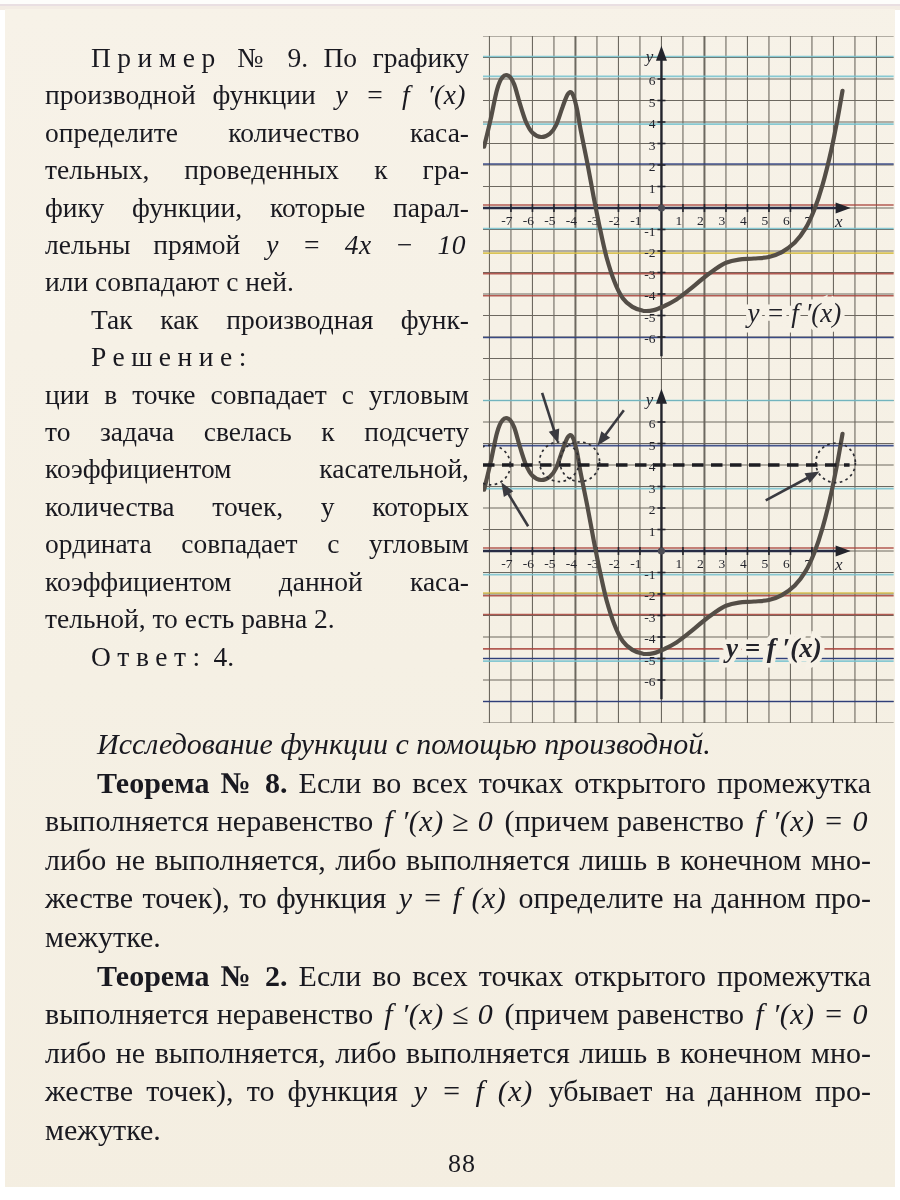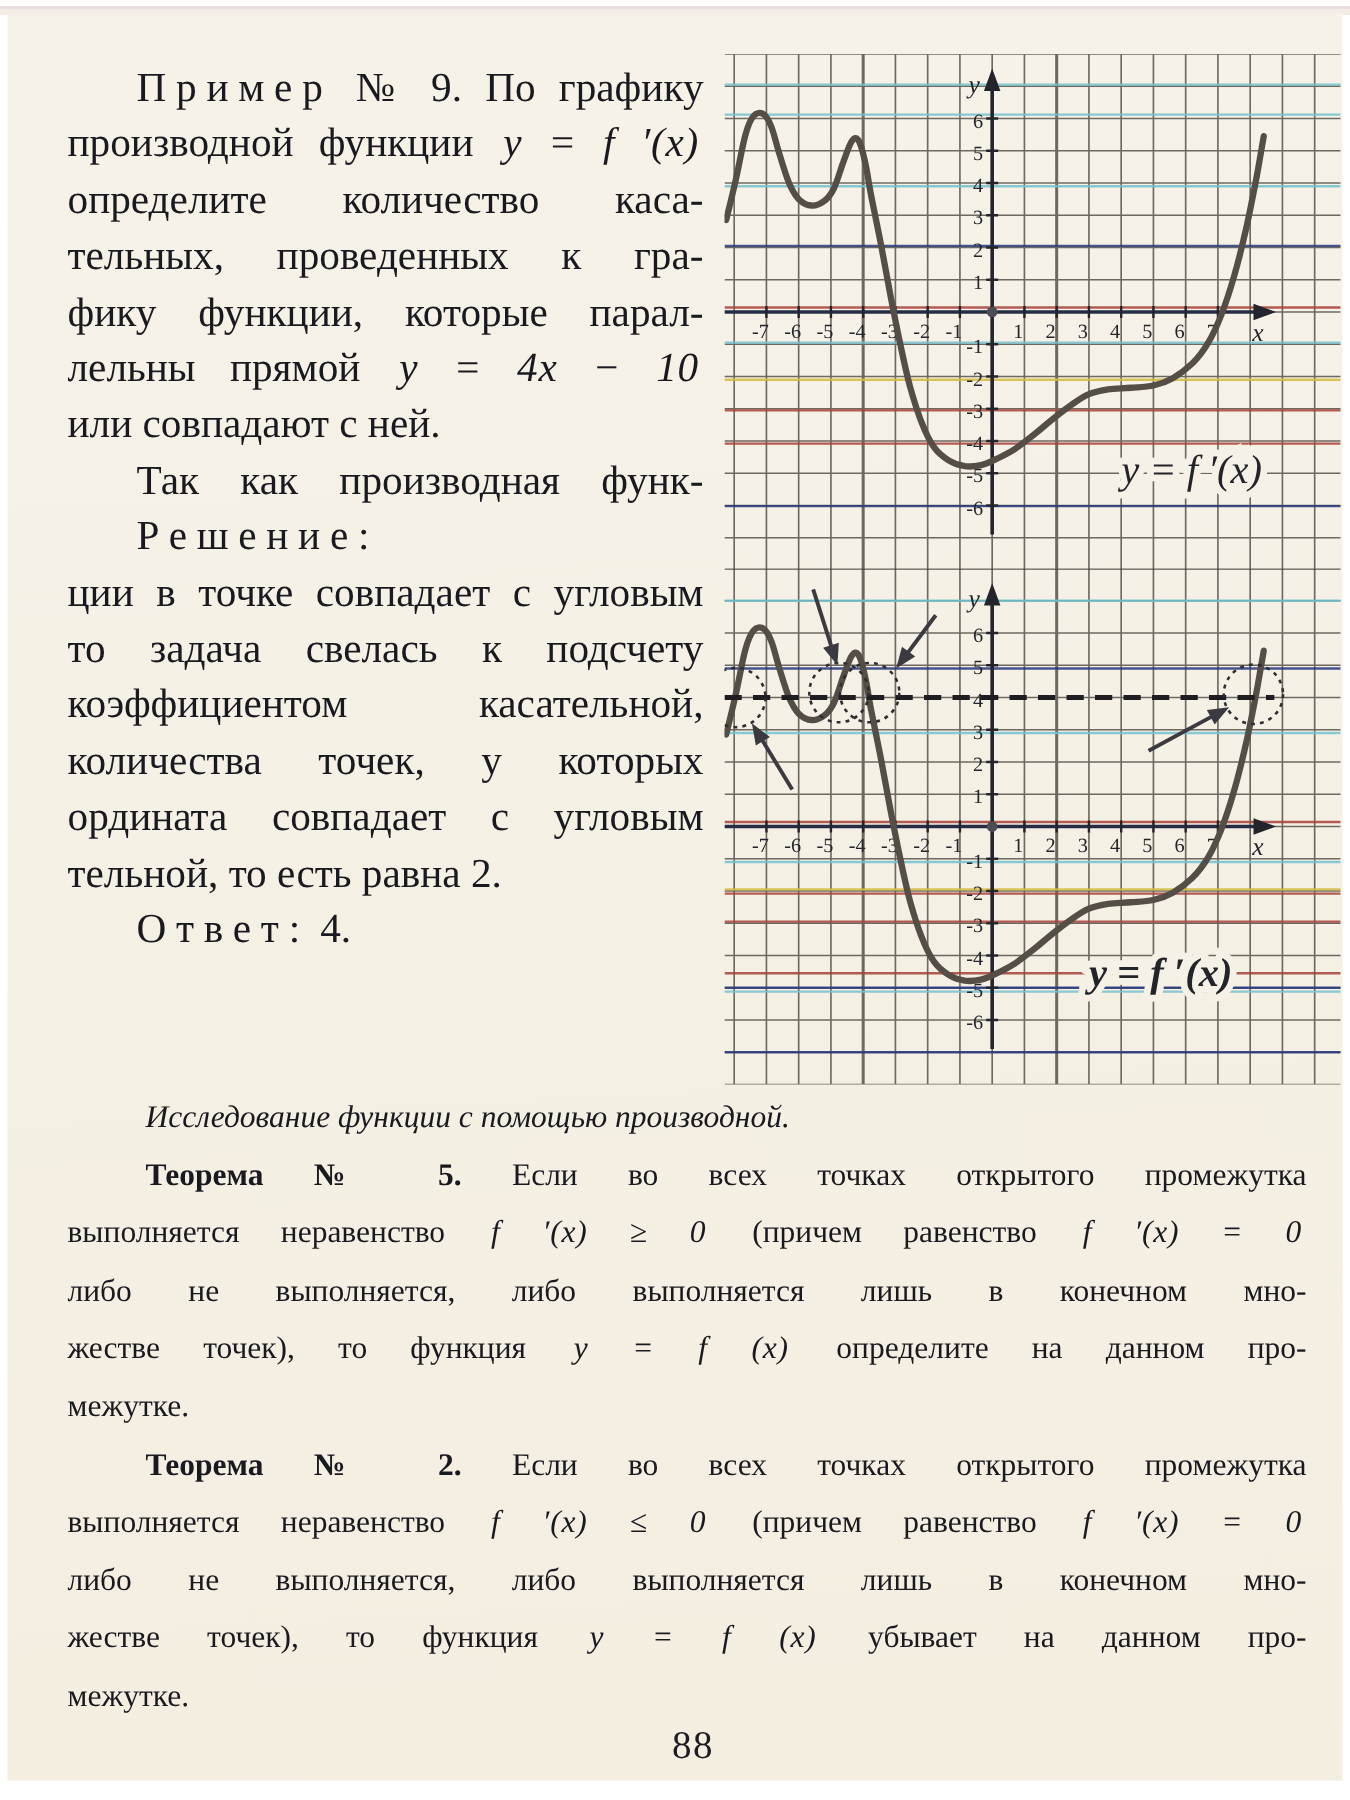--- a/index.html
+++ b/index.html
@@ -21,21 +21,21 @@
   .line.last{text-align-last:left;}
   .line.indent{text-indent:46px;}
   .sp{letter-spacing:6.5px;}
   .m{font-style:italic;white-space:pre;letter-spacing:0.5px;padding:0 3px;}
   .b{font-weight:bold;}
   .i{font-style:italic;}
   .graph{position:absolute;left:478px;}
   #gtop{top:27px;}
   #gbot{top:370px;}
   .bottomcol{position:absolute;left:40px;top:716px;width:826px;}
-  .bottomcol .line{font-size:21px;line-height:38.6px;}
+  .bottomcol .line{font-size:30px;line-height:38.6px;}
   .bottomcol .line.indent{text-indent:52px;}
   .pagenum{
     position:absolute;left:12px;top:1140px;width:890px;text-align:center;
     font-size:26px;color:#1c1c22;letter-spacing:1px;
   }
   svg text{font-family:"Liberation Serif", serif;}
 </style>
 </head>
 <body>
 
@@ -50,20 +50,21 @@
       <div class="line"><span>фику функции, которые парал-</span></div>
       <div class="line"><span>лельны прямой</span> <span class="m">y = 4x − 10</span></div>
       <div class="line last"><span>или совпадают с ней.</span></div>
       <div class="line indent"><span>Так как производная функ-</span></div>
       <div class="line last indent"><span class="sp">Решение:</span></div>
       <div class="line"><span>ции в точке совпадает с угловым</span></div>
       <div class="line"><span>то задача свелась к подсчету</span></div>
       <div class="line"><span>коэффициентом касательной,</span></div>
       <div class="line"><span>количества точек, у которых</span></div>
       <div class="line"><span>ордината совпадает с угловым</span></div>
+      <div class="line"><span>коэффициентом данной каса-</span></div>
       <div class="line last"><span>тельной, то есть равна 2.</span></div>
       <div class="line last indent"><span class="sp">Ответ:</span> <span> 4.</span></div>
     </div>
   <svg id="gtop" class="graph" role="img" width="411" height="344" viewBox="0 0 411 344">
       <g stroke="#4b473f" stroke-width="1.1" opacity="0.8">
         <line x1="6.450000000000015" y1="0" x2="6.450000000000015" y2="344" stroke-width="1.1"></line>
         <line x1="27.950000000000017" y1="0" x2="27.950000000000017" y2="344" stroke-width="1.1"></line>
         <line x1="49.45000000000002" y1="0" x2="49.45000000000002" y2="344" stroke-width="1.1"></line>
         <line x1="70.95000000000002" y1="0" x2="70.95000000000002" y2="344" stroke-width="1.1"></line>
         <line x1="92.45000000000002" y1="0" x2="92.45000000000002" y2="344" stroke-width="2"></line>
@@ -308,21 +309,21 @@
       <line x1="59.12500000000002" y1="13.975000000000009" x2="72.81767860965444" y2="56.878726310250535" stroke="#3a3a40" stroke-width="2.6"></line>
       <polygon points="75.25000000000001,64.5 65.7538119051925,52.83499199880103 76.23306322859803,49.49055008707586" fill="#3a3a40"></polygon>
       <line x1="140.82500000000002" y1="31.175000000000004" x2="119.16132078763685" y2="60.23603308975545" stroke="#3a3a40" stroke-width="2.6"></line>
       <polygon points="114.38000000000001,66.64999999999999 118.33770912757137,52.13839986557173 127.1569136291576,58.71271594857238" fill="#3a3a40"></polygon>
       <line x1="282.725" y1="121.47500000000001" x2="329.4357568187425" y2="96.25119131787908" stroke="#3a3a40" stroke-width="2.6"></line>
       <polygon points="336.475,92.45 326.7696434638412,103.94156449340294 321.5430054017575,94.26260511917381" fill="#3a3a40"></polygon>
       <text x="242.95000000000002" y="278.425" font-size="27px" font-style="italic" font-weight="bold" fill="#23232a" stroke="#f6f1e6" stroke-width="9" paint-order="stroke">y = f ′(x)</text>
     </svg>
   <div class="bottomcol" id="bottomcol">
       <div class="line last indent"><span class="i">Исследование функции с помощью производной.</span></div>
-      <div class="line indent"><span class="b">Теорема № 5.</span> <span> Если во всех точках открытого промежутка</span></div>
+      <div class="line indent"><span class="b">Теорема № 8.</span> <span> Если во всех точках открытого промежутка</span></div>
       <div class="line"><span>выполняется неравенство</span> <span class="m">f ′(x) ≥ 0</span> <span>(причем равенство</span> <span class="m">f ′(x) = 0</span></div>
       <div class="line"><span>либо не выполняется, либо выполняется лишь в конечном мно-</span></div>
       <div class="line"><span>жестве точек), то функция</span> <span class="m">y = f (x)</span> <span>определите на данном про-</span></div>
       <div class="line last"><span>межутке.</span></div>
       <div class="line indent"><span class="b">Теорема № 2.</span> <span> Если во всех точках открытого промежутка</span></div>
       <div class="line"><span>выполняется неравенство</span> <span class="m">f ′(x) ≤ 0</span> <span>(причем равенство</span> <span class="m">f ′(x) = 0</span></div>
       <div class="line"><span>либо не выполняется, либо выполняется лишь в конечном мно-</span></div>
       <div class="line"><span>жестве точек), то функция</span> <span class="m">y = f (x)</span> <span>убывает на данном про-</span></div>
       <div class="line last"><span>межутке.</span></div>
     </div>

